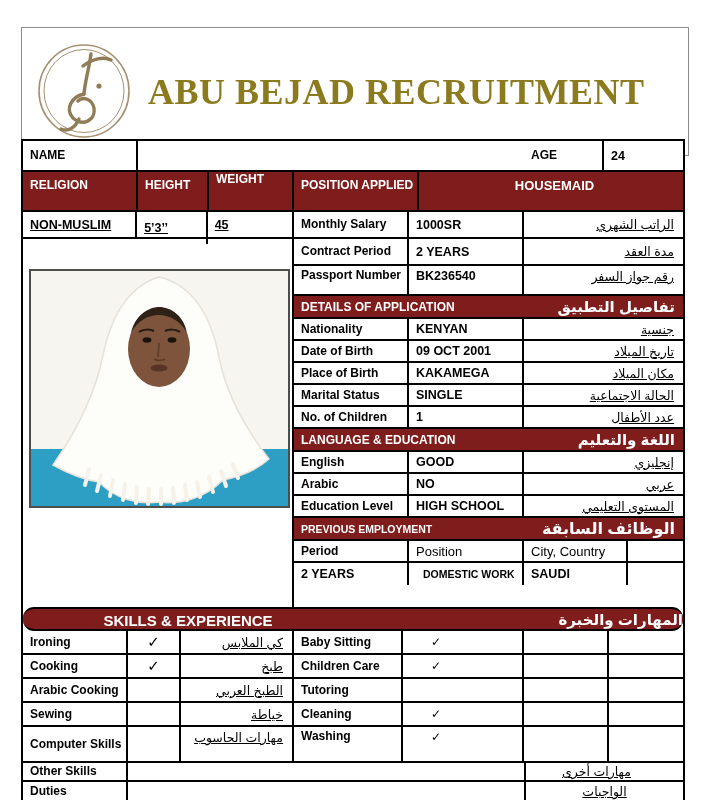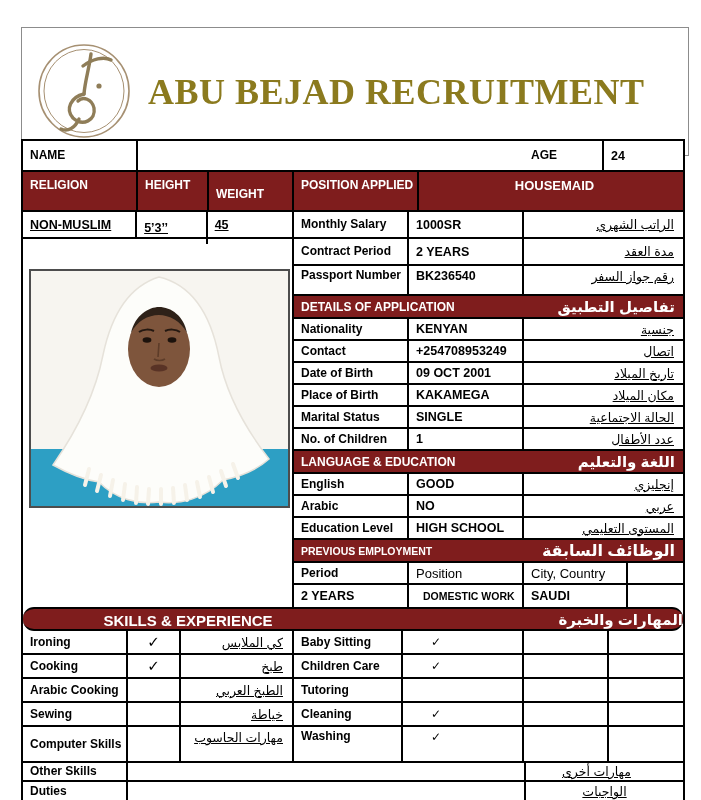--- a/index.html
+++ b/index.html
@@ -86,21 +86,21 @@
     <div class="row h31">
       <div class="cell w115 lbl">NAME</div>
       <div class="cell w386 name-value">ORICHO  STARVINE  ALIELO</div>
       <div class="cell w80 lbl">AGE</div>
       <div class="cell w79 val endc">24</div>
     </div>
 
     <div class="row h40">
       <div class="cell w115 cyan band-en" style="align-items:flex-start;padding-top:6px">RELIGION</div>
       <div class="cell w71 cyan band-en" style="align-items:flex-start;padding-top:6px">HEIGHT</div>
-      <div class="cell w85 cyan band-en" style="align-items:flex-start;padding-top:15px">WEIGHT</div>
+      <div class="cell w85 cyan band-en" style="align-items:flex-start;padding-top:0">WEIGHT</div>
       <div class="cell w125 cyan band-en" style="align-items:flex-start;padding-top:6px;line-height:15px;width:125px">POSITION APPLIED</div>
       <div class="cell w264 cyan band-en endc" style="justify-content:center;align-items:flex-start;padding-top:6px;font-size:13px">HOUSEMAID</div>
     </div>
 
     <div class="middle">
 
       <div class="left-pane">
         <div class="row h27">
           <div class="cell w115 val" style="height:25px">NON-MUSLIM</div>
           <div class="cell w71 val" style="height:32px">5’3’’</div>
@@ -164,25 +164,20 @@
           <div class="cell w115 band-en endc" style="width:230px;border-right:none">DETAILS OF APPLICATION</div>
           <div class="cell band-ar endc" style="width:159px">تفاصيل التطبيق</div>
         </div>
 
         <div class="row h22">
           <div class="cell w115 lbl">Nationality</div>
           <div class="cell w115 val">KENYAN</div>
           <div class="cell w159 ar endc">جنسية</div>
         </div>
         <div class="row h22">
-          <div class="cell w115 lbl">Contact</div>
-          <div class="cell w115 val">+254708953249</div>
-          <div class="cell w159 ar endc">اتصال</div>
-        </div>
-        <div class="row h22">
           <div class="cell w115 lbl">Date of Birth</div>
           <div class="cell w115 val">09 OCT 2001</div>
           <div class="cell w159 ar endc">تاريخ الميلاد</div>
         </div>
         <div class="row h22">
           <div class="cell w115 lbl">Place of Birth</div>
           <div class="cell w115 val">KAKAMEGA</div>
           <div class="cell w159 ar endc">مكان الميلاد</div>
         </div>
         <div class="row h22">

